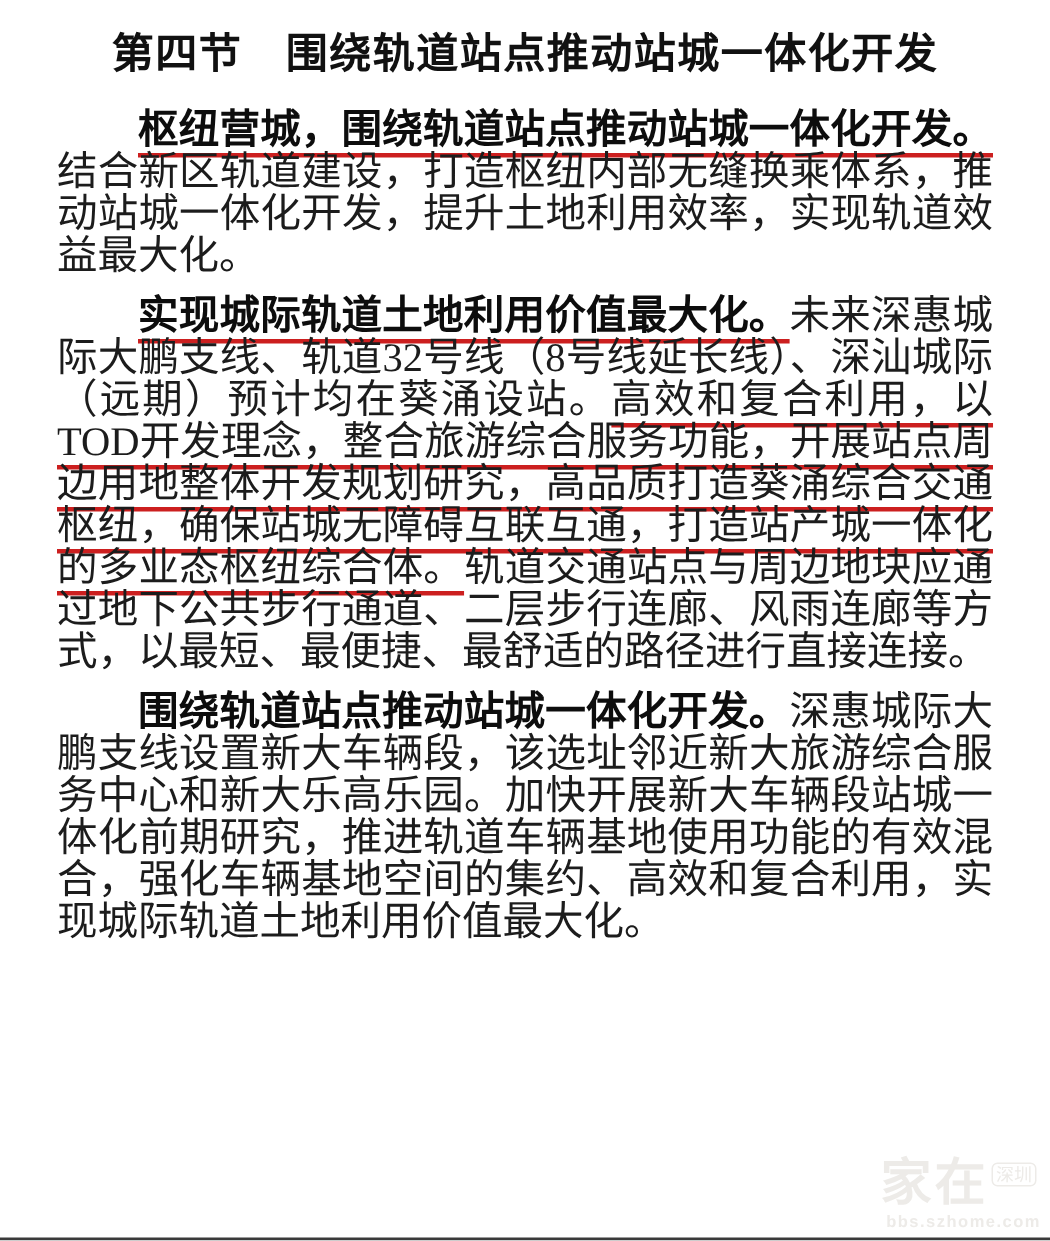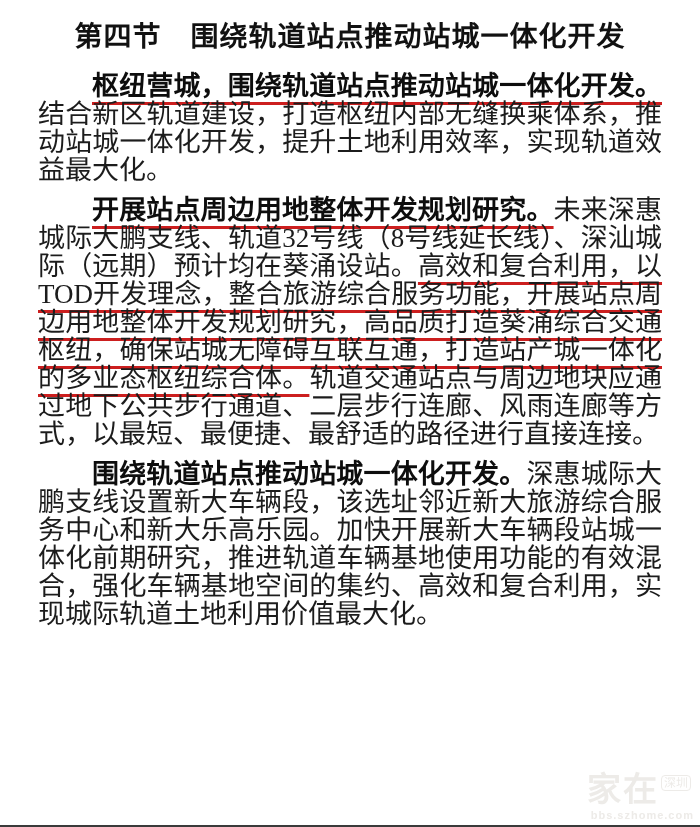--- a/index.html
+++ b/index.html
@@ -85,21 +85,21 @@
   }
 </style>
 </head>
 <body>
 
 <div class="page">
   <h1 class="doc-title">第四节　围绕轨道站点推动站城一体化开发</h1>
 
   <div id="doc-body">
       <p class="para"><span class="seg-bold seg-underline">枢纽营城，围绕轨道站点推动站城一体化开发。</span><span class="">结合新区轨道建设，打造枢纽内部无缝换乘体系，推动站城一体化开发，提升土地利用效率，实现轨道效益最大化。</span></p>
-      <p class="para"><span class="seg-bold seg-underline">开展站点周边用地整体开发规划研究。</span><span class="">未来深惠城际大鹏支线、轨道32号线（8号线延长线）、深汕城际（远期）预计均在葵涌设站。</span><span class="seg-underline">高效和复合利用，以TOD开发理念，整合旅游综合服务功能，开展站点周边用地整体开发规划研究，高品质打造葵涌综合交通枢纽，确保站城无障碍互联互通，打造站产城一体化的多业态枢纽综合体。</span><span class="">轨道交通站点与周边地块应通过地下公共步行通道、二层步行连廊、风雨连廊等方式，以最短、最便捷、最舒适的路径进行直接连接。</span></p>
+      <p class="para"><span class="seg-bold seg-underline">实现城际轨道土地利用价值最大化。</span><span class="">未来深惠城际大鹏支线、轨道32号线（8号线延长线）、深汕城际（远期）预计均在葵涌设站。</span><span class="seg-underline">高效和复合利用，以TOD开发理念，整合旅游综合服务功能，开展站点周边用地整体开发规划研究，高品质打造葵涌综合交通枢纽，确保站城无障碍互联互通，打造站产城一体化的多业态枢纽综合体。</span><span class="">轨道交通站点与周边地块应通过地下公共步行通道、二层步行连廊、风雨连廊等方式，以最短、最便捷、最舒适的路径进行直接连接。</span></p>
       <p class="para"><span class="seg-bold ">围绕轨道站点推动站城一体化开发。</span><span class="">深惠城际大鹏支线设置新大车辆段，该选址邻近新大旅游综合服务中心和新大乐高乐园。加快开展新大车辆段站城一体化前期研究，推进轨道车辆基地使用功能的有效混合，强化车辆基地空间的集约、高效和复合利用，实现城际轨道土地利用价值最大化。</span></p>
     </div>
 
   <div class="watermark">
     <div class="wm-row">
       <span class="wm-brand">家在</span>
       <span class="wm-badge">深圳</span>
     </div>
     <div class="wm-url">bbs.szhome.com</div>
   </div>

